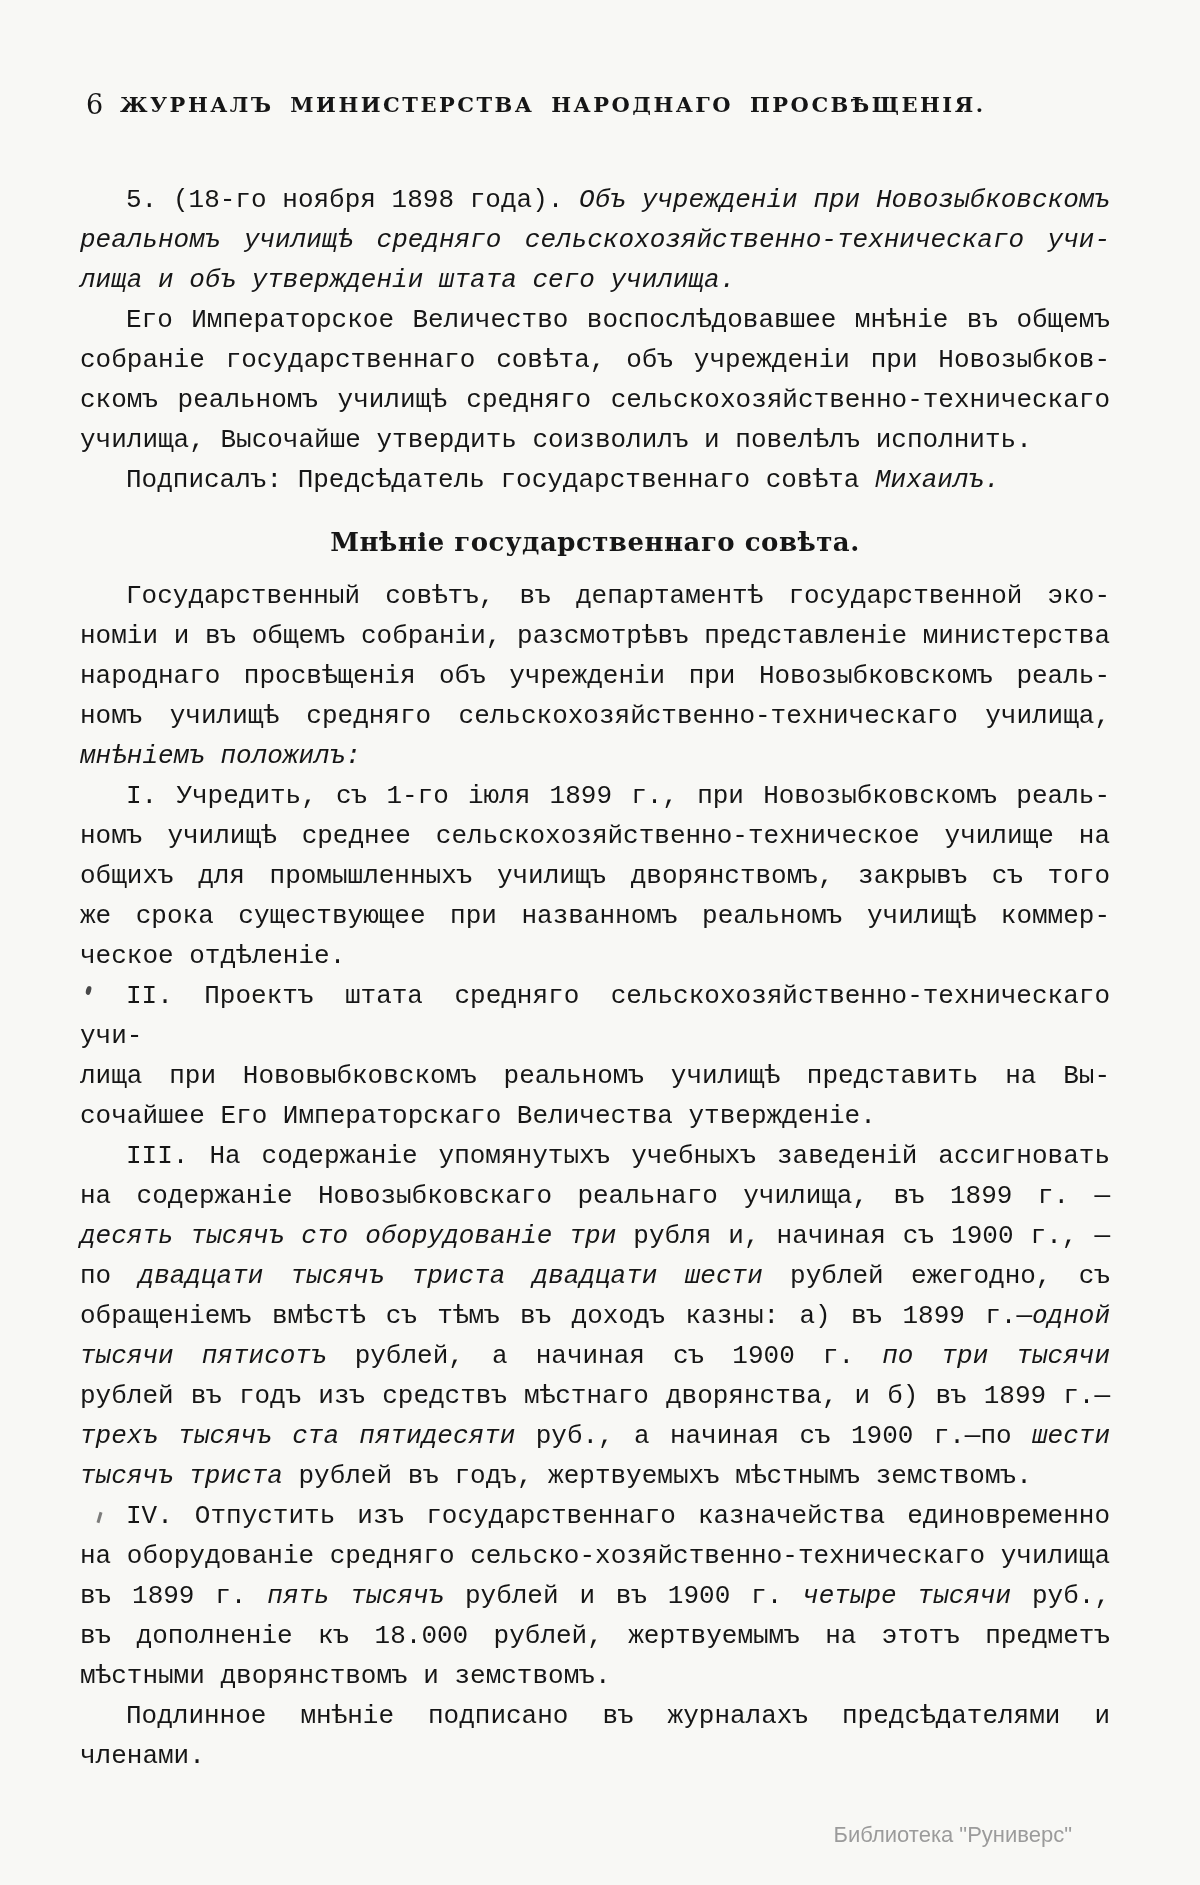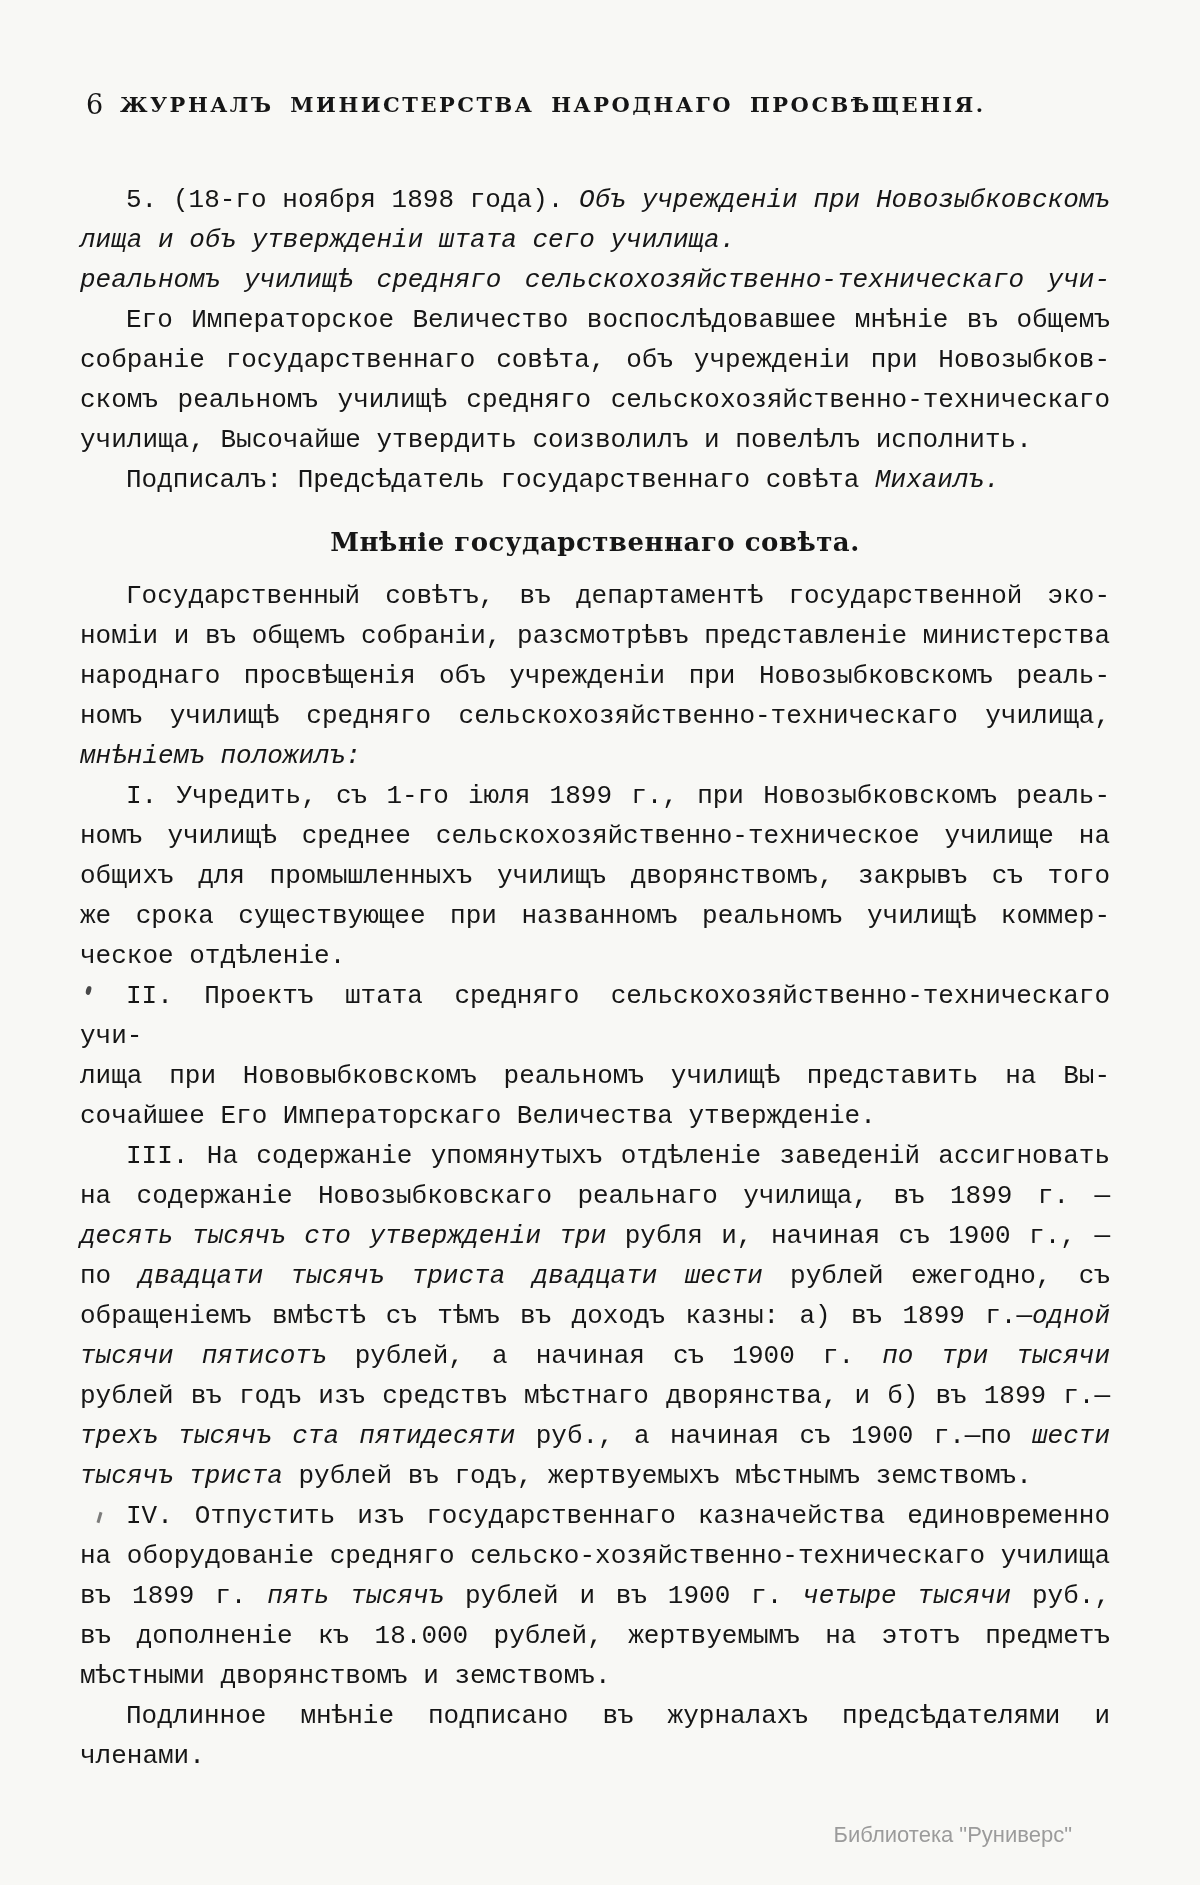--- a/index.html
+++ b/index.html
@@ -91,22 +91,22 @@
 
 <div class="page">
   <header class="pagehead">
     <span class="pagenum">6</span>
     <span class="runtitle">ЖУРНАЛЪ МИНИСТЕРСТВА НАРОДНАГО ПРОСВѢЩЕНІЯ.</span>
   </header>
 
   <main class="bodytext" id="body-blocks">
       <div class="para">
         <div class="line indent"><span>5. (18-го ноября 1898 года). </span><span class="it">Объ учрежденіи при Новозыбковскомъ</span></div>
+        <div class="line"><span class="it">реальномъ училищѣ средняго сельскохозяйственно-техническаго учи-</span></div>
         <div class="line last"><span class="it">лища и объ утвержденіи штата сего училища.</span></div>
-        <div class="line"><span class="it">реальномъ училищѣ средняго сельскохозяйственно-техническаго учи-</span></div>
       </div>
       <div class="para">
         <div class="line indent"><span>Его Императорское Величество воспослѣдовавшее мнѣніе въ общемъ</span></div>
         <div class="line"><span>собраніе государственнаго совѣта, объ учрежденіи при Новозыбков-</span></div>
         <div class="line"><span>скомъ реальномъ училищѣ средняго сельскохозяйственно-техническаго</span></div>
         <div class="line last"><span>училища, Высочайше утвердить соизволилъ и повелѣлъ исполнить.</span></div>
       </div>
       <div class="para">
         <div class="line last indent"><span>Подписалъ: Предсѣдатель государственнаго совѣта </span><span class="it">Михаилъ.</span></div>
       </div>
@@ -124,23 +124,23 @@
         <div class="line"><span>общихъ для промышленныхъ училищъ дворянствомъ, закрывъ съ того</span></div>
         <div class="line"><span>же срока существующее при названномъ реальномъ училищѣ коммер-</span></div>
         <div class="line last"><span>ческое отдѣленіе.</span></div>
       </div>
       <div class="para">
         <div class="line indent"><span>II. Проектъ штата средняго сельскохозяйственно-техническаго учи-</span></div>
         <div class="line"><span>лища при Нововыбковскомъ реальномъ училищѣ представить на Вы-</span></div>
         <div class="line last"><span>сочайшее Его Императорскаго Величества утвержденіе.</span></div>
       </div>
       <div class="para">
-        <div class="line indent"><span>III. На содержаніе упомянутыхъ отдѣленіе заведеній ассигновать</span></div>
+        <div class="line indent"><span>III. На содержаніе упомянутыхъ учебныхъ заведеній ассигновать</span></div>
         <div class="line"><span>на содержаніе Новозыбковскаго реальнаго училища, въ 1899 г. —</span></div>
-        <div class="line"><span class="it">десять тысячъ сто утвержденіи три</span><span> рубля и, начиная съ 1900 г., —</span></div>
+        <div class="line"><span class="it">десять тысячъ сто оборудованіе три</span><span> рубля и, начиная съ 1900 г., —</span></div>
         <div class="line"><span>по </span><span class="it">двадцати тысячъ триста двадцати шести</span><span> рублей ежегодно, съ</span></div>
         <div class="line"><span>обращеніемъ вмѣстѣ съ тѣмъ въ доходъ казны: а) въ 1899 г.—</span><span class="it">одной</span></div>
         <div class="line"><span class="it">тысячи пятисотъ</span><span> рублей, а начиная съ 1900 г. </span><span class="it">по три тысячи</span></div>
         <div class="line"><span>рублей въ годъ изъ средствъ мѣстнаго дворянства, и б) въ 1899 г.—</span></div>
         <div class="line"><span class="it">трехъ тысячъ ста пятидесяти</span><span> руб., а начиная съ 1900 г.—по </span><span class="it">шести</span></div>
         <div class="line last"><span class="it">тысячъ триста</span><span> рублей въ годъ, жертвуемыхъ мѣстнымъ земствомъ.</span></div>
       </div>
       <div class="para">
         <div class="line indent"><span>IV. Отпустить изъ государственнаго казначейства единовременно</span></div>
         <div class="line"><span>на оборудованіе средняго сельско-хозяйственно-техническаго училища</span></div>

